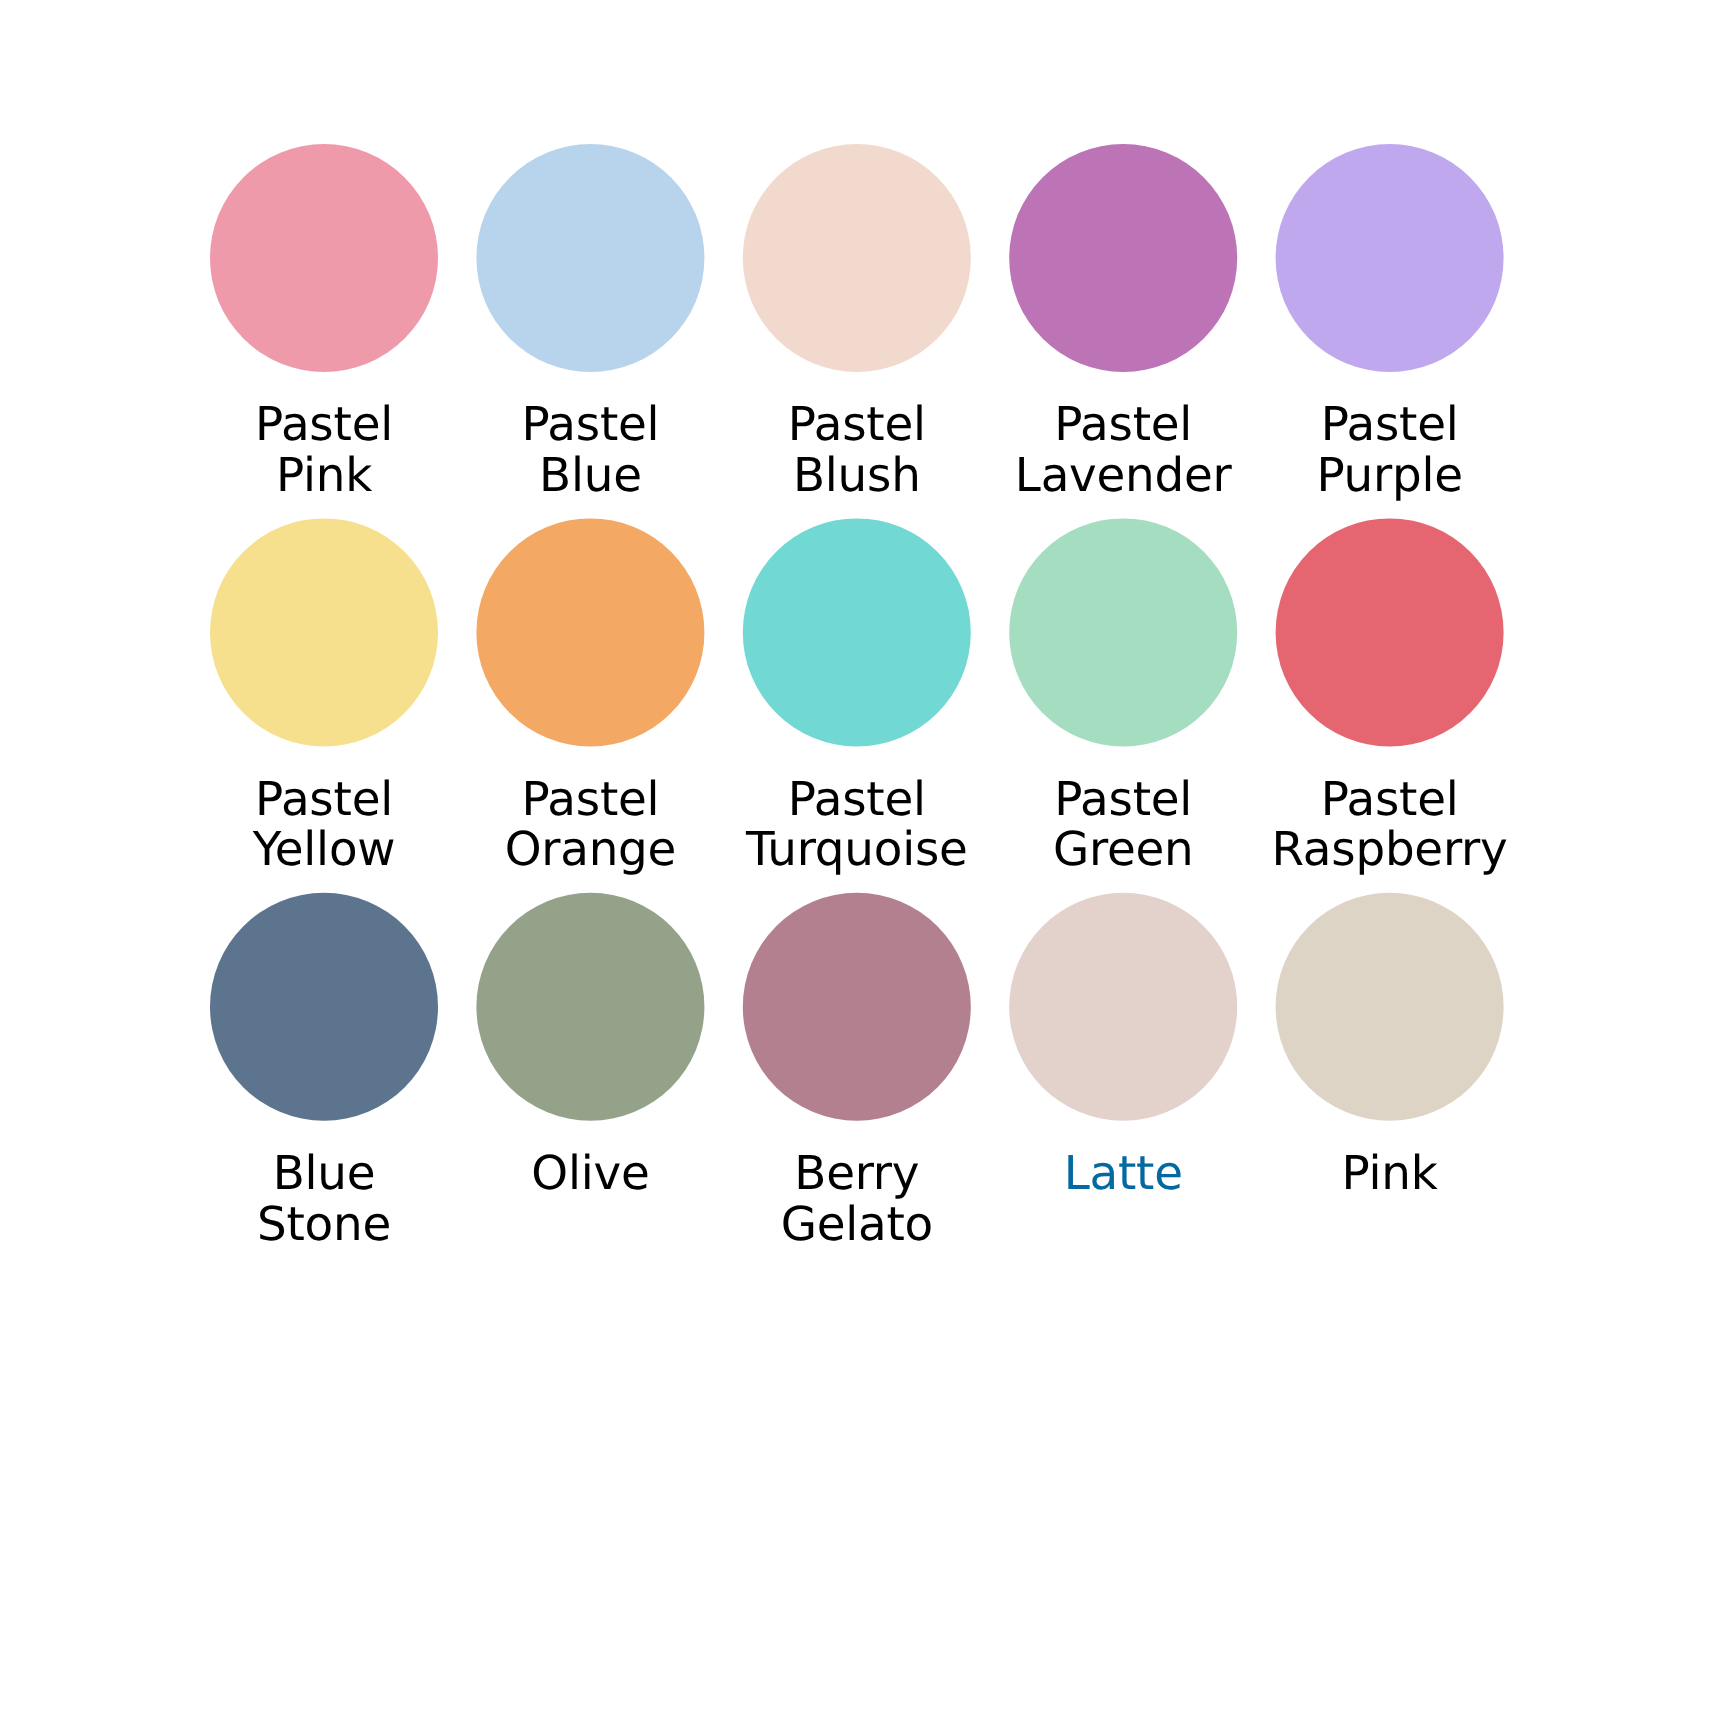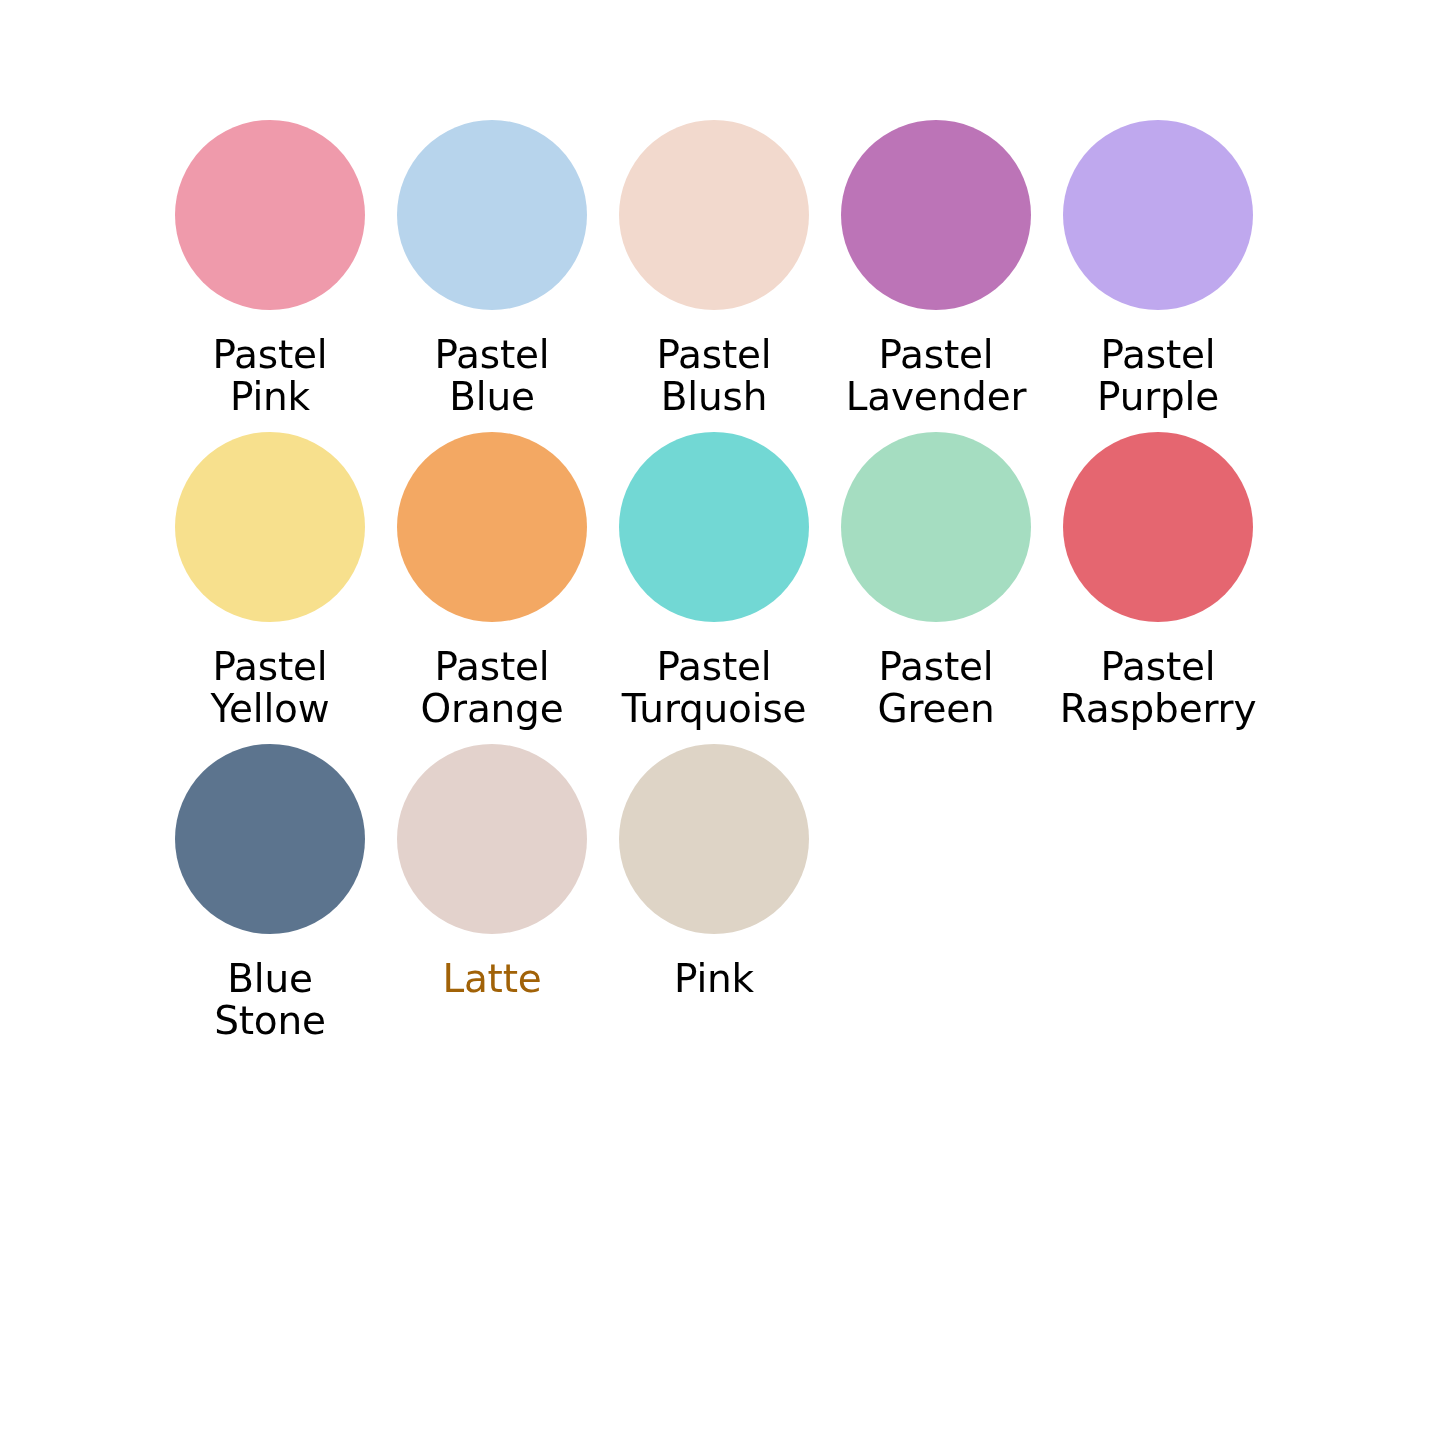--- a/index.html
+++ b/index.html
@@ -115,21 +115,30 @@
         <div class="swatch-dot" style="background-color: rgb(229, 102, 112);"></div>
         <div class="swatch-label" style="color: rgb(0, 0, 0);">Pastel
 Raspberry</div>
       </div>
       <div class="swatch">
         <div class="swatch-dot" style="background-color: rgb(92, 116, 142);"></div>
         <div class="swatch-label" style="color: rgb(0, 0, 0);">Blue
 Stone</div>
       </div>
       <div class="swatch">
+        <div class="swatch-dot" style="background-color: rgb(147, 162, 136);"></div>
+        <div class="swatch-label" style="color: rgb(0, 0, 0);">Olive</div>
+      </div>
+      <div class="swatch">
+        <div class="swatch-dot" style="background-color: rgb(179, 128, 143);"></div>
+        <div class="swatch-label" style="color: rgb(0, 0, 0);">Berry
+Gelato</div>
+      </div>
+      <div class="swatch">
         <div class="swatch-dot" style="background-color: rgb(227, 210, 204);"></div>
-        <div class="swatch-label" style="color: #a16207;">Latte</div>
+        <div class="swatch-label" style="color: #0369a1;">Latte</div>
       </div>
       <div class="swatch">
         <div class="swatch-dot" style="background-color: rgb(222, 212, 198);"></div>
         <div class="swatch-label" style="color: rgb(0, 0, 0);">Pink</div>
       </div>
     </div>
 </div>
 
 </body></html>

